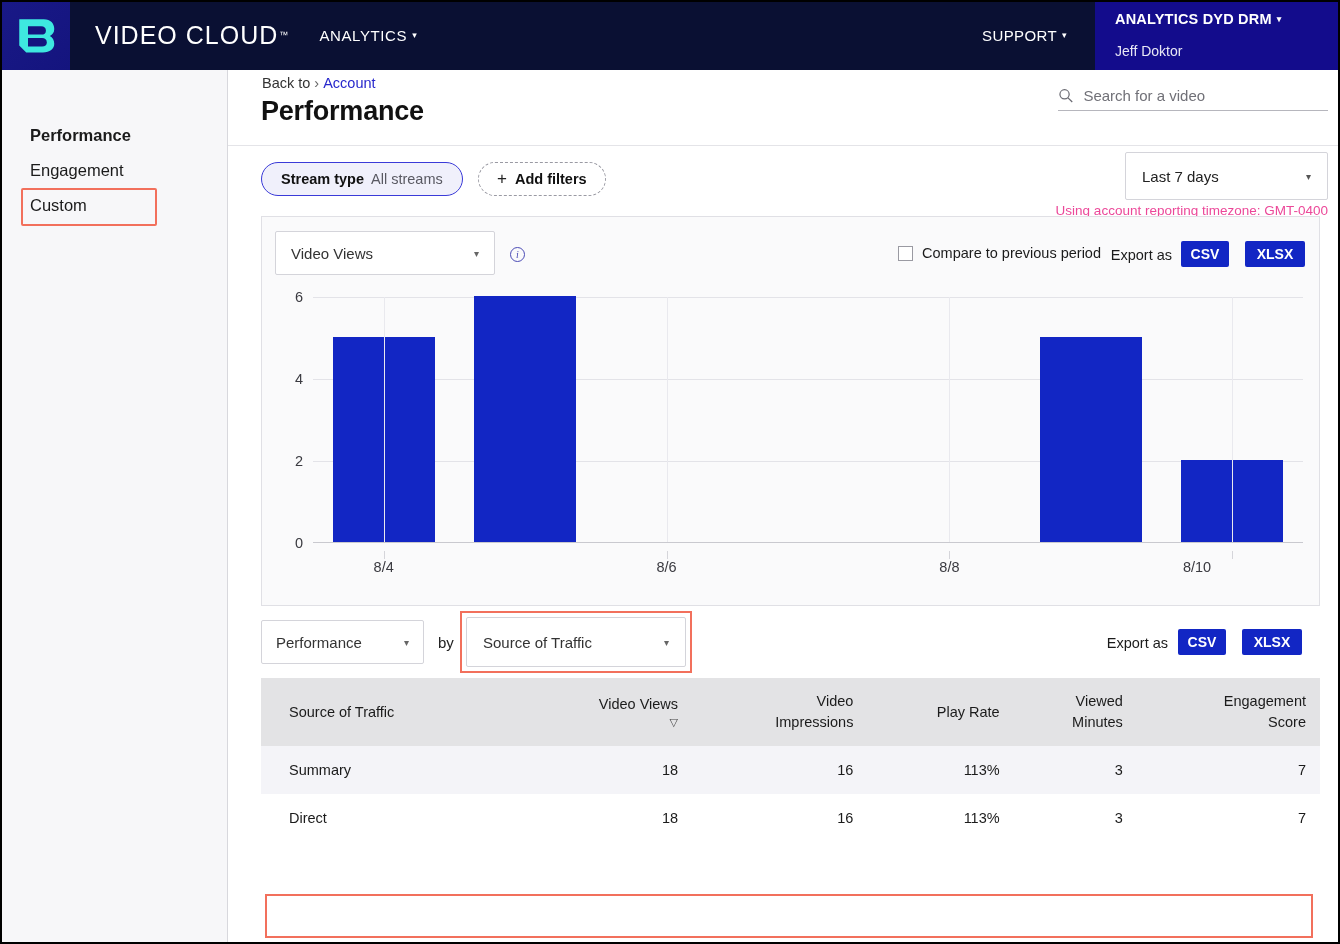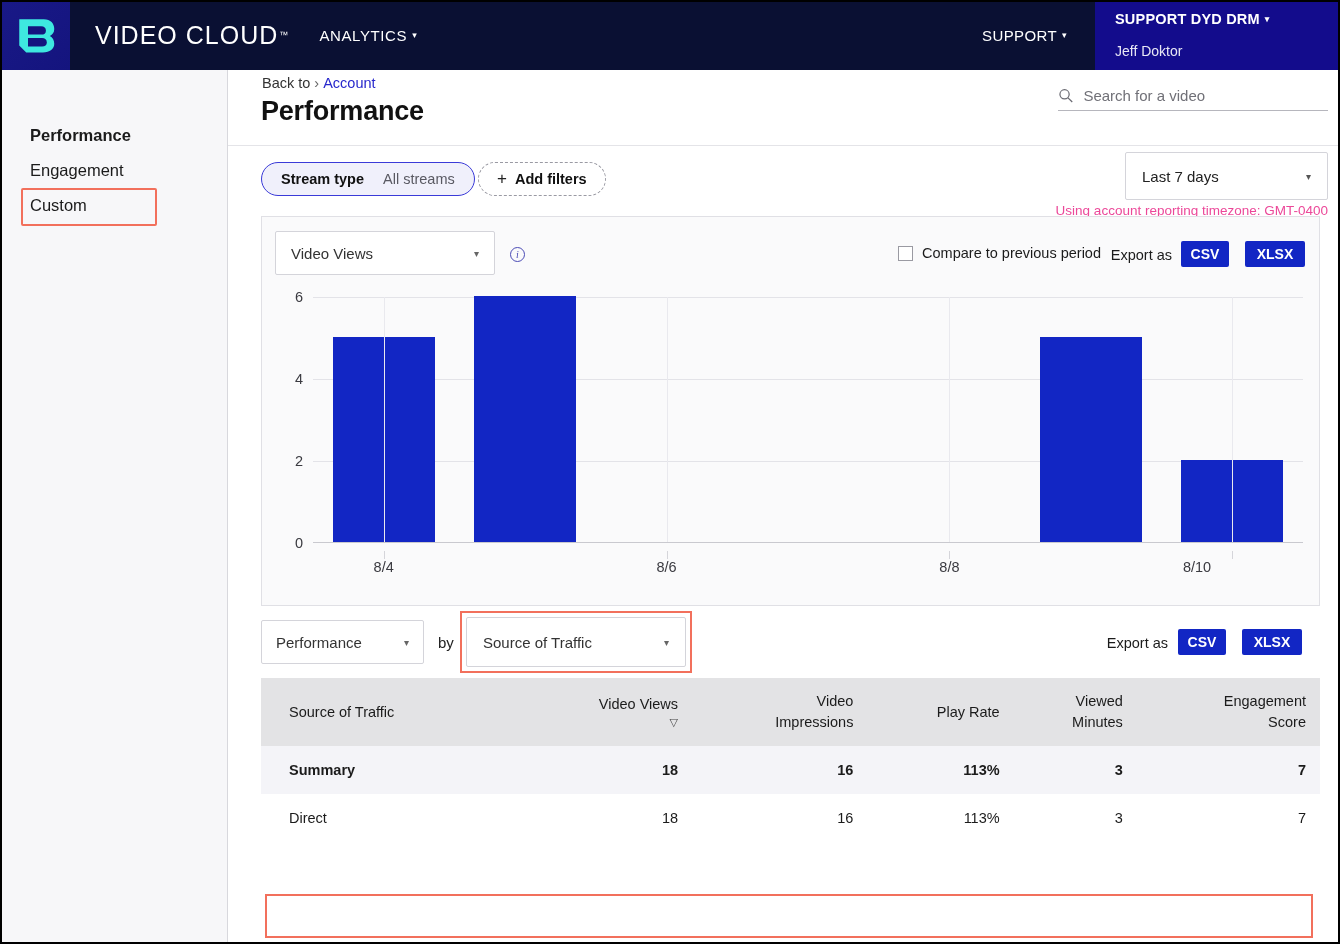--- a/index.html
+++ b/index.html
@@ -94,21 +94,21 @@
     font-family: "Liberation Sans", sans-serif; background: transparent;
     width: 100%; margin-left: 10px;
   }
   .search-input::placeholder { color: #707077; }
 
   
   .filterbar { position: relative; height: 62px; }
   .pill {
     position: absolute; left: 33px; top: 16px; height: 34px;
     border: 1.6px solid #3a3ad8; background: #f0f0fb; border-radius: 18px;
-    display: flex; align-items: center; padding: 0 19px; cursor: pointer; gap: 12px;
+    display: flex; align-items: center; padding: 0 19px; cursor: pointer;
   }
   .pill b { font-size: 14.5px; color: #111; }
   .pill span.val { font-size: 14.5px; color: #595962; margin-left: 7px; }
   .addfilters {
     position: absolute; left: 250px; top: 16px; height: 34px;
     border: 1.5px dashed #9a9aa3; border-radius: 18px; background: #fff;
     display: flex; align-items: center; padding: 0 18px; cursor: pointer;
   }
   .addfilters .plus { font-size: 17px; color: #222; margin-right: 8px; font-weight: 300; }
   .addfilters b { font-size: 14.5px; color: #111; }
@@ -227,21 +227,21 @@
   table.dt th.first { text-align: left; padding-left: 28px; }
   table.dt th.num { text-align: right; padding-right: 14px; }
   table.dt th .two { display: block; line-height: 1.45; }
   .sortcaret { font-size: 11px; color: #444; }
   table.dt td {
     font-size: 14.5px; color: #1b1b1b; padding: 16px 0; height: 48px;
   }
   table.dt td.first { text-align: left; padding-left: 28px; }
   table.dt td.num { text-align: right; padding-right: 14px; }
   tr.summary { background: #f4f4f8; }
-  tr.summary td { font-weight: bold; }
+  tr.summary td { font-weight: normal; }
   tr.rowdata { background: #ffffff; }
   .row-hl {
     position: absolute; left: 265px; top: 894px; width: 1048px; height: 44px;
     border: 2.5px solid #f2705c; pointer-events: none;
   }
   .page-border {
     position: absolute; inset: 0; border: 2px solid #000; pointer-events: none;
   }
 </style>
 </head>
@@ -266,21 +266,21 @@
       <span>ANALYTICS</span>
       <span class="caret">▾</span>
     </div>
     <div class="nav-spacer"></div>
     <div class="support">
       <span>SUPPORT</span>
       <span class="caret">▾</span>
     </div>
     <div class="account-box">
       <div class="account-name">
-        <span>SUPPORT DYD DRM</span>
+        <span>ANALYTICS DYD DRM</span>
         <span class="caret">▾</span>
       </div>
       <div class="account-user">Jeff Doktor</div>
     </div>
   </div>
 
   <div class="sidebar">
     <div class="side-item first active">
       <span>Performance</span>
     </div>

